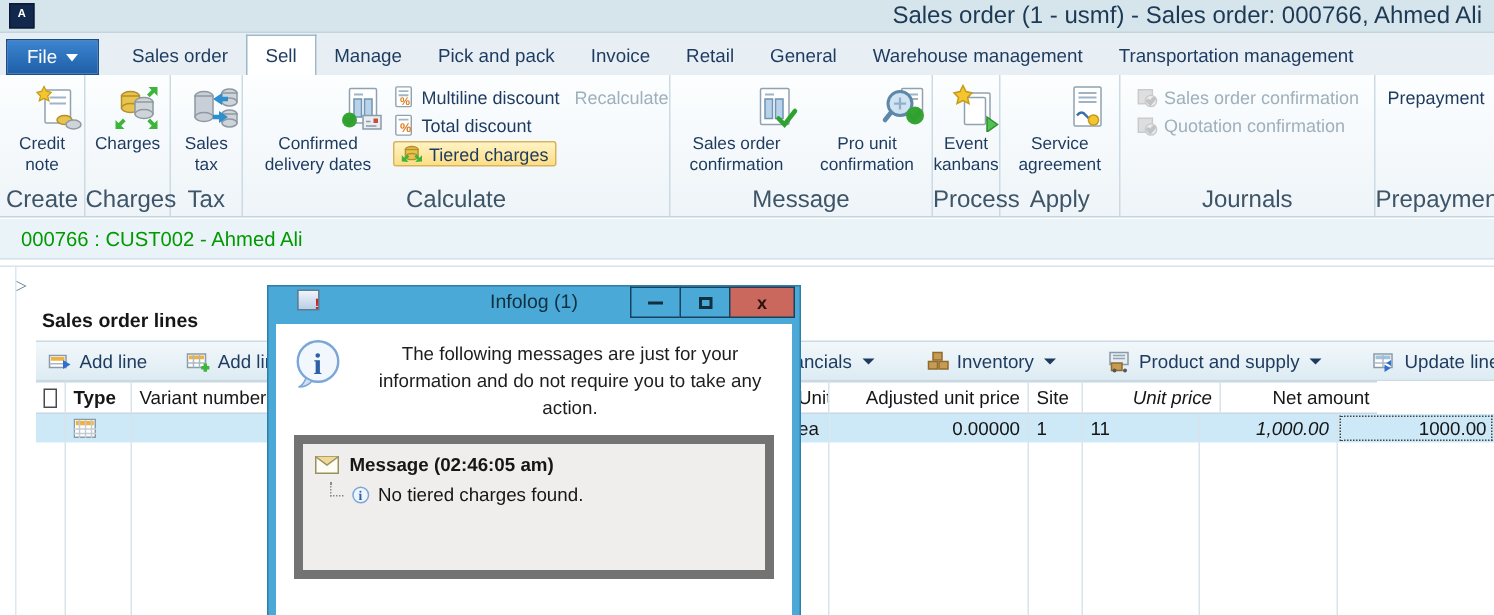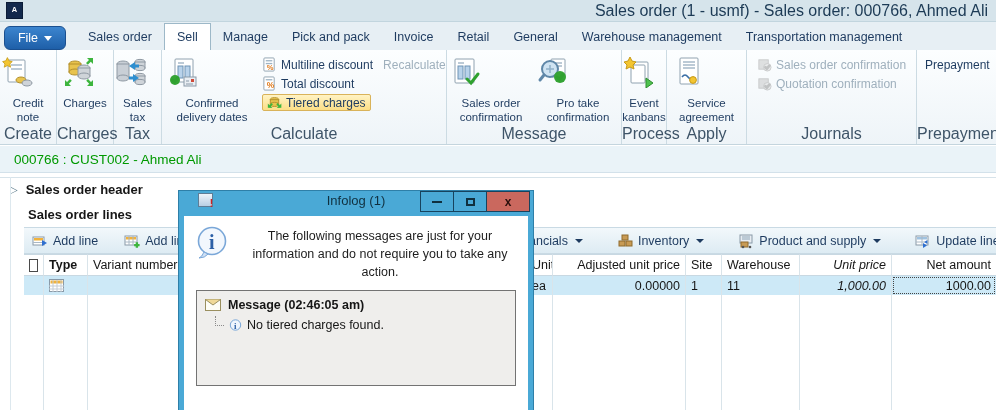--- a/index.html
+++ b/index.html
@@ -9,34 +9,34 @@
 
   
   #titlebar { left:0; top:0; width:996px; height:22px; background:#d6e4eb; border-bottom:1px solid #c2d5de;
               display:flex; align-items:center; justify-content:flex-end; padding:0 8px; }
   #app-icon { position:absolute; left:6px; top:2px; width:17px; height:17px; background:#12284c; border:1px solid #0b1b36;
               color:#fff; font-size:11px; font-weight:bold; display:flex; align-items:center; justify-content:center; }
   #title-text { font-size:16px; color:#1c3a55; }
 
   
   #tabrow { left:0; top:22px; width:996px; height:28px; background:#e7eff4; display:flex; align-items:flex-end; }
-  #file-btn { margin:3px 10px 0 4px; height:24px; width:62px; border-radius:6px;
+  #file-btn { margin:3px 10px 0 4px; height:24px; width:62px; border-radius:0;
               background:linear-gradient(#3c85cf,#1e5fa8); border:1px solid #1a4f8f; color:#fff;
               display:flex; align-items:center; justify-content:center; gap:6px; font-size:12.5px; }
   #file-btn .caret { width:0; height:0; border-left:4px solid transparent; border-right:4px solid transparent; border-top:5px solid #fff; }
   .tab { height:26px; padding:0 12px; display:flex; align-items:center; font-size:12.5px; color:#1d3a5f; white-space:nowrap; }
   .tab.selected { background:#fff; border:1px solid #9db8c8; border-bottom:none; height:27px; }
 
   
   #ribbon { left:0; top:50px; width:996px; height:95px; background:linear-gradient(#fcfeff,#eef4f8);
             border-bottom:1px solid #c4d5de; display:flex; }
   .rgroup { position:relative; height:100%; border-right:1px solid #ccdbe3; padding-top:4px; }
   .rgroup-label { position:absolute; bottom:1px; left:0; right:0; text-align:center; font-size:16px; color:#3e5468; }
   .bigbtns { display:flex; justify-content:center; gap:2px; height:72px; }
-  .bigbtn { display:flex; flex-direction:column; align-items:flex-start; gap:9px; padding:2px 1px; font-size:11.5px;
+  .bigbtn { display:flex; flex-direction:column; align-items:flex-end; gap:2px; padding:2px 1px; font-size:11.5px;
             color:#1d3a5f; text-align:center; line-height:1.18; }
   .bigbtn .bicon { width:32px; height:32px; flex:0 0 32px; }
   .smallcol { display:flex; flex-direction:column; gap:2px; padding-top:2px; }
   .smallbtn { display:flex; align-items:center; gap:4px; font-size:12px; color:#1d3a5f; height:17px; white-space:nowrap; }
   .smallbtn .sicon { width:15px; height:15px; flex:0 0 15px; }
   .smallbtn.disabled { color:#9fb0bd; }
   .smallbtn.disabled .sicon { opacity:.45; filter:grayscale(1); }
   .hl { background:linear-gradient(#fff3c4,#fcde86); border:1px solid #d9b35a; border-radius:2px; padding:0 4px; }
   .calc-row1 { display:flex; gap:10px; }
 
@@ -91,21 +91,21 @@
   .il-btn { height:21px; border:1px solid #17435e; display:flex; align-items:center; justify-content:center; }
   #il-min,#il-max { width:33px; background:#4aa9d6; border-right:none; }
   #il-close { width:44px; background:#ca685e; }
   #il-min b { width:10px; height:2px; background:#10303f; display:block; }
   #il-max b { width:9px; height:8px; border:2px solid #10303f; display:block; }
   #il-close b { color:#2a0f0c; font-size:12px; font-weight:bold; font-family:"Liberation Sans",sans-serif; }
   #il-body { position:absolute; left:5px; top:25px; right:5px; bottom:0; background:#fff; padding:10px 12px 0 12px; }
   #il-intro { display:flex; gap:14px; }
   #il-infoicon { width:34px; height:34px; flex:0 0 34px; }
   #il-intro p { font-size:12.5px; color:#1d1d1d; line-height:1.42; padding-top:2px; width:278px;text-align:center; }
-  #il-list { margin-top:9px; height:96px; background:#efeeec; border:1px solid #737373; padding:7px 8px; }
+  #il-list { margin-top:9px; height:96px; background:#efeeec; border:6px solid #737373; padding:7px 8px; }
   #il-msghdr { display:flex; align-items:center; gap:7px; font-size:12.5px; font-weight:bold; color:#161616; }
   #il-detail { display:flex; align-items:center; gap:5px; margin:6px 0 0 10px; font-size:12.5px; color:#161616; }
   .treel { width:9px; height:10px; border-left:1px dotted #8a8a8a; border-bottom:1px dotted #8a8a8a; margin-top:-8px; }
 </style>
 </head>
 <body>
 
 <div id="stage">
 
   <div id="titlebar" class="abs">
@@ -260,21 +260,21 @@
             <rect class="doc" x="14" y="3" width="14" height="18" rx="1"></rect>
             <line class="docline" x1="16" y1="7" x2="25" y2="7"></line>
               <line class="docline" x1="16" y1="10" x2="25" y2="10"></line>
             <circle fill="#cfe3f2" stroke="#5f87a8" stroke-width="2" cx="13" cy="13" r="8"></circle>
             <line x1="7" y1="19" x2="3" y2="24" stroke="#5f87a8" stroke-width="3" stroke-linecap="round"></line>
             <line x1="9" y1="13" x2="17" y2="13" stroke="#8fb0c8" stroke-width="1.5"></line>
               <line x1="13" y1="9" x2="13" y2="17" stroke="#8fb0c8" stroke-width="1.5"></line>
             <circle fill="#35a435" cx="23" cy="21" r="6"></circle>
               <path class="chk" d="M20 21 l2.2 2.4 3.6 -4.6" stroke="#fff" stroke-width="1.8"></path>
           </svg>
-          <span>Pro take confirmation</span>
+          <span>Pro unit confirmation</span>
         </div>
       </div>
       <div class="rgroup-label">Message</div>
     </div>
 
     <div class="rgroup" style="width:45px;">
       <div class="bigbtns">
         <div class="bigbtn">
           <svg class="bicon" viewBox="0 0 32 32">
             <rect class="doc" x="12" y="6" width="14" height="18" rx="1"></rect>
@@ -336,21 +336,20 @@
       <div class="rgroup-label">Prepayment</div>
     </div>
   </div>
 
   <div id="recordbar" class="abs">
     <span>000766 : CUST002 - Ahmed Ali</span>
   </div>
 
   <div id="soh-row" class="abs">
     <span id="soh-arrow">▷</span>
-    <span class="secttl">Sales order header</span>
   </div>
   <div id="sol-row" class="abs">
     <span class="secttl">Sales order lines</span>
   </div>
   <div id="left-line" class="abs"></div>
 
   <div id="linestoolbar" class="abs">
     <div class="tbtn">
       <svg class="sicon" viewBox="0 0 16 16">
         <rect fill="#fff" stroke="#8a9aa8" x="1" y="4" width="11" height="8"></rect>
@@ -423,21 +422,20 @@
   <div id="grid" class="abs">
     <div class="grow ghead">
       <div class="gcell c-chk">
           <span id="hdr-checkbox"></span>
         </div>
       <div class="gcell c-type">Type</div>
       <div class="gcell c-var">Variant number</div>
       <div class="gcell c-unit">Unit</div>
       <div class="gcell c-adj num">Adjusted unit price</div>
       <div class="gcell c-site">Site</div>
-      <div class="gcell c-wh">Warehouse</div>
       <div class="gcell c-up num">Unit price</div>
       <div class="gcell c-net num">Net amount</div>
     </div>
     <div class="grow gdata">
       <div class="gcell c-chk"></div>
       <div class="gcell c-type">
         <svg width="15" height="13" viewBox="0 0 15 13">
           <rect fill="#fff" stroke="#8a9aa8" x="0.5" y="0.5" width="14" height="12"></rect>
           <rect fill="#f0b23c" x="1.5" y="1.5" width="12" height="3"></rect>
           <line x1="0" y1="7" x2="15" y2="7" stroke="#c3ccd4"></line>

